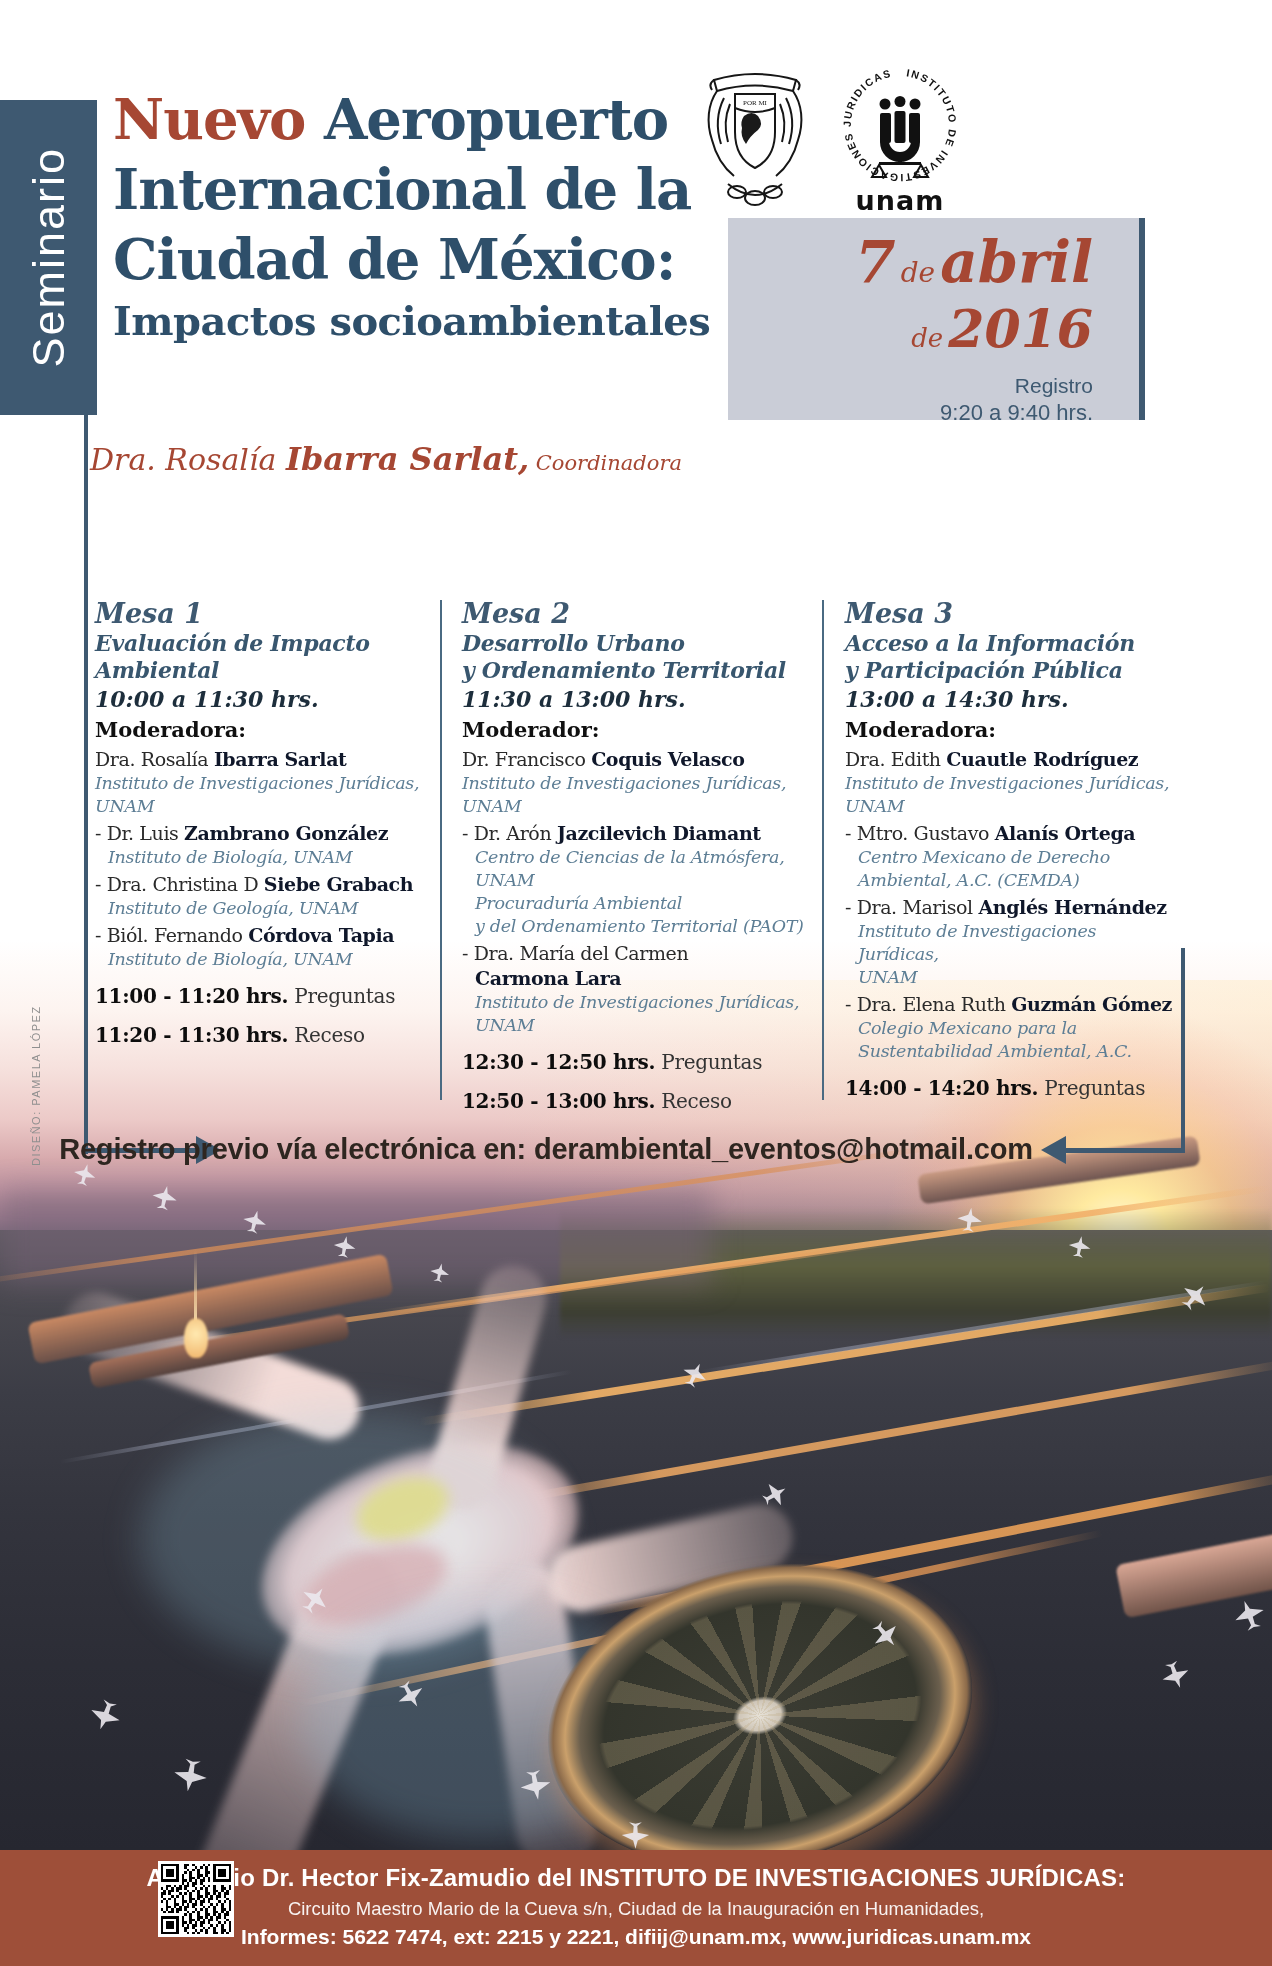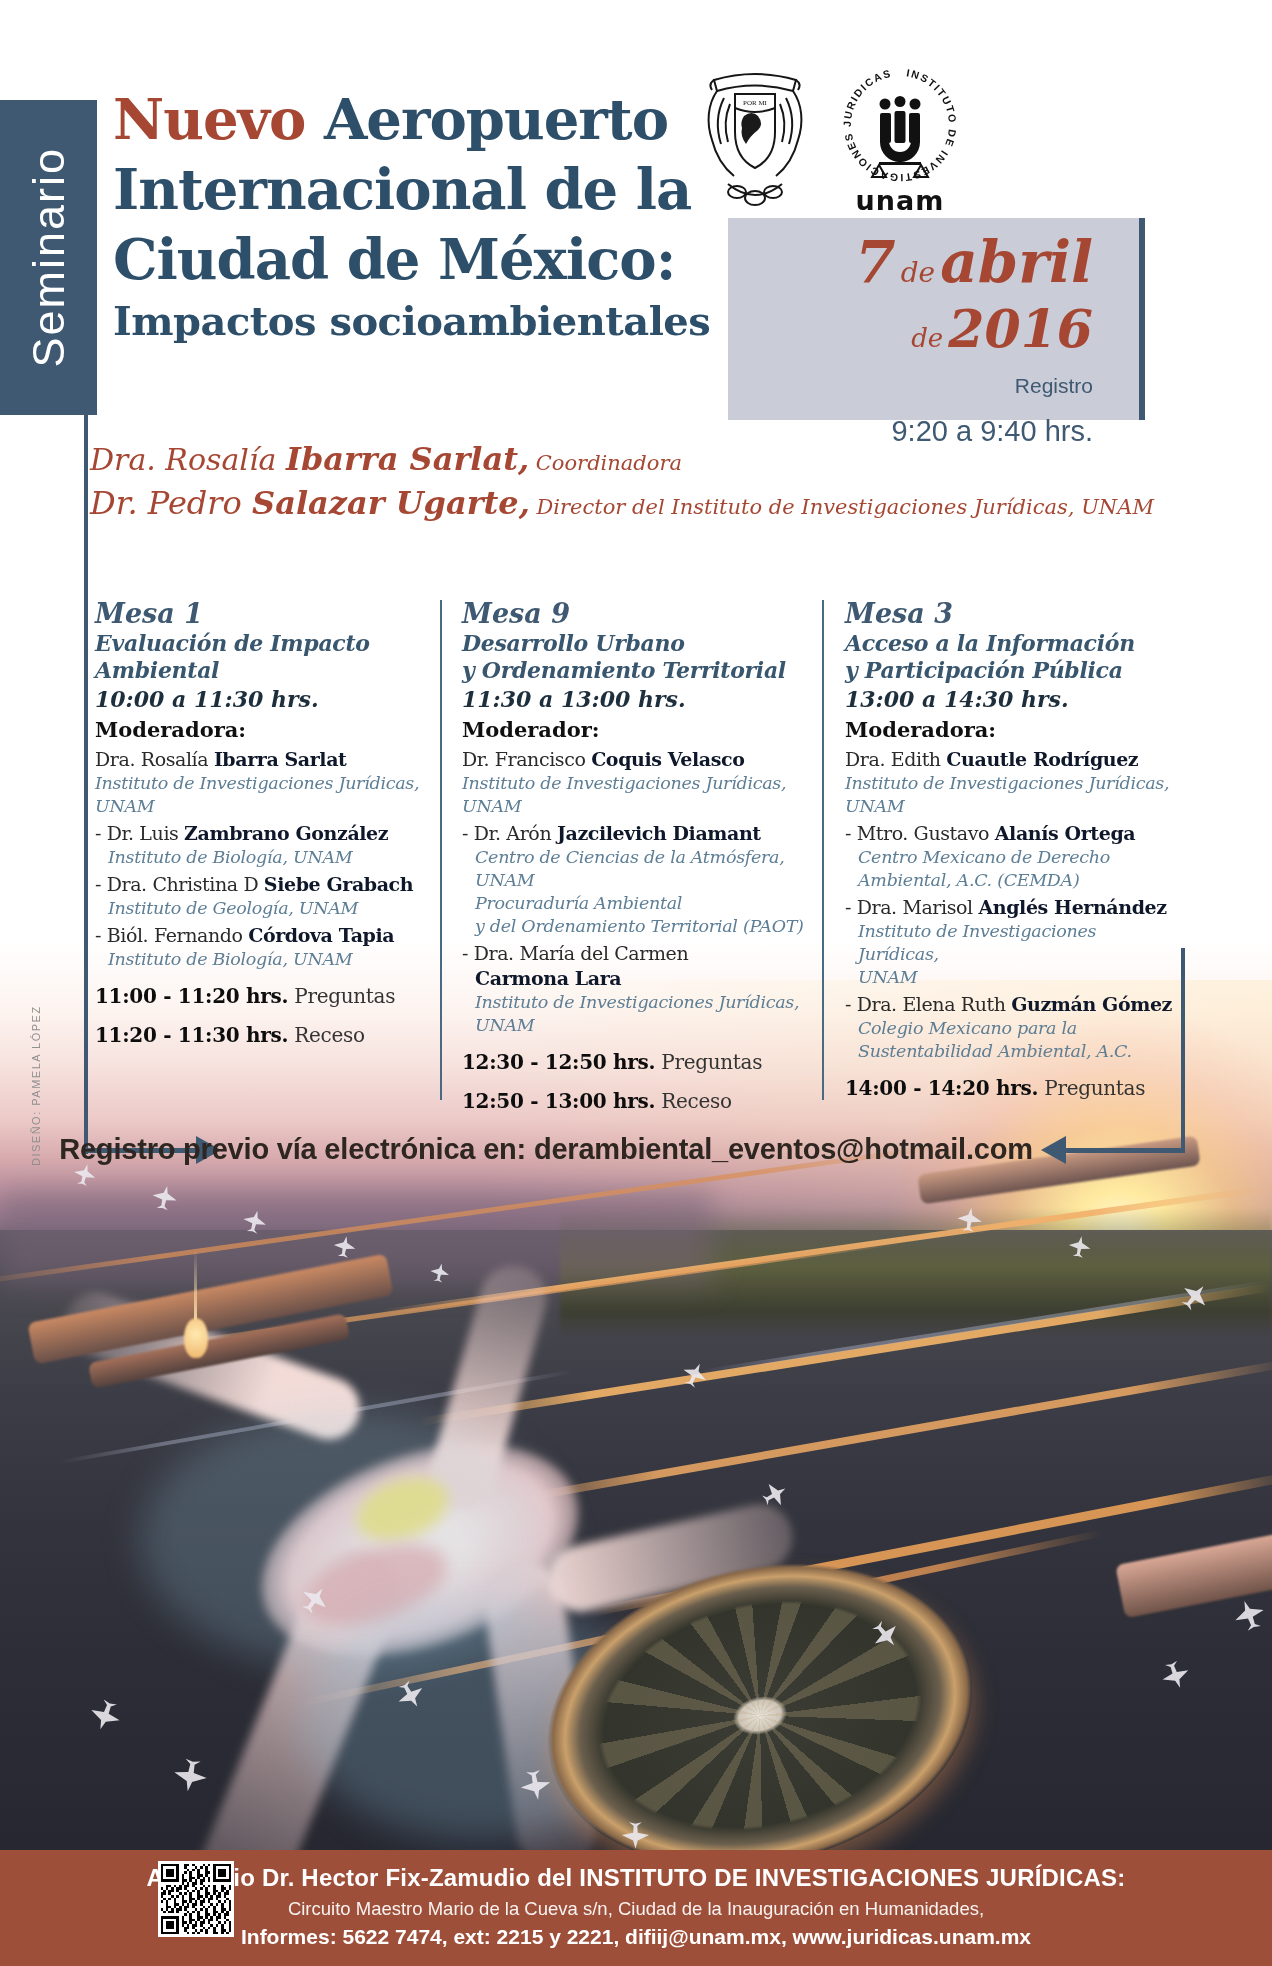--- a/index.html
+++ b/index.html
@@ -32,21 +32,21 @@
   .date-box{position:absolute;left:728px;top:218px;width:417px;height:202px;z-index:5;
     background:var(--datebox);border-right:6px solid var(--slate);
     box-sizing:border-box;padding:14px 46px 0 0;text-align:right;}
   .date-line1{font-family:"DejaVu Serif",serif;font-style:italic;color:var(--red);line-height:60px;white-space:nowrap;}
   .date-line1 .big{font-size:58px;font-weight:bold;}
   .date-line1 .small-de{font-size:28px;}
   .date-line2{font-family:"DejaVu Serif",serif;font-style:italic;color:var(--red);line-height:52px;margin-top:-4px;}
   .date-line2 .big{font-size:52px;font-weight:bold;}
   .date-line2 .small-de{font-size:26px;}
   .registro-label{font-size:21px;color:var(--slate);margin-top:6px;}
-  .registro-time{font-size:29px;color:var(--slate);margin-top:17px;}
+  .registro-time{font-size:22px;color:var(--slate);margin-top:2px;}
   
   .intro{position:absolute;left:90px;top:440px;width:680px;z-index:5;}
   .coord-line{font-family:"DejaVu Serif",serif;font-style:italic;color:var(--red);font-size:30px;line-height:38px;white-space:nowrap;}
   .coord-line b{font-size:32px;}
   .coord-line .role{font-size:21px;}
   .inaug-line{color:var(--slate);font-weight:bold;font-size:26px;line-height:40px;white-space:nowrap;}
   .inaug-line .time{font-size:28px;}
   .director-line{font-family:"DejaVu Serif",serif;font-style:italic;color:var(--red);font-size:32px;line-height:42px;white-space:nowrap;}
   .director-line .role{font-size:21px;}
   
@@ -289,23 +289,20 @@
       <span class="big">2016</span>
     </div>
     <div class="registro-label">Registro</div>
     <div class="registro-time">9:20 a 9:40 hrs.</div>
   </div>
 
   <div class="intro">
     <div class="coord-line">
       <span>Dra. Rosalía </span><b>Ibarra Sarlat,</b><span class="role"> Coordinadora</span>
     </div>
-    <div class="director-line">
-      <span>Dr. Pedro </span><b>Salazar Ugarte,</b><span class="role"> Director del Instituto de Investigaciones Jurídicas, UNAM</span>
-    </div>
   </div>
 
   <div id="mesas">
       <div class="mesa-col" style="left: 95px; width: 338px;">
         <div class="mesa-title">Mesa 1</div>
         <div class="mesa-topic">Evaluación de Impacto</div>
         <div class="mesa-topic">Ambiental</div>
         <div class="mesa-time">10:00 a 11:30 hrs.</div>
         <div class="mod-label">Moderadora:</div>
         <div class="name-line"><span>Dra. Rosalía </span><b>Ibarra Sarlat</b></div>
@@ -314,21 +311,21 @@
         <div class="name-line"><span>- Dr. Luis </span><b>Zambrano González</b></div>
         <div class="aff sp">Instituto de Biología, UNAM</div>
         <div class="name-line"><span>- Dra. Christina D </span><b>Siebe Grabach</b></div>
         <div class="aff sp">Instituto de Geología, UNAM</div>
         <div class="name-line"><span>- Biól. Fernando </span><b>Córdova Tapia</b></div>
         <div class="aff sp">Instituto de Biología, UNAM</div>
         <div class="sched"><b>11:00 - 11:20 hrs.</b><span> Preguntas</span></div>
         <div class="sched"><b>11:20 - 11:30 hrs.</b><span> Receso</span></div>
       </div>
       <div class="mesa-col" style="left: 462px; width: 352px;">
-        <div class="mesa-title">Mesa 9</div>
+        <div class="mesa-title">Mesa 2</div>
         <div class="mesa-topic">Desarrollo Urbano</div>
         <div class="mesa-topic">y Ordenamiento Territorial</div>
         <div class="mesa-time">11:30 a 13:00 hrs.</div>
         <div class="mod-label">Moderador:</div>
         <div class="name-line"><span>Dr. Francisco </span><b>Coquis Velasco</b></div>
         <div class="aff">Instituto de Investigaciones Jurídicas,</div>
         <div class="aff">UNAM</div>
         <div class="name-line"><span>- Dr. Arón </span><b>Jazcilevich Diamant</b></div>
         <div class="aff sp">Centro de Ciencias de la Atmósfera,</div>
         <div class="aff sp">UNAM</div>

